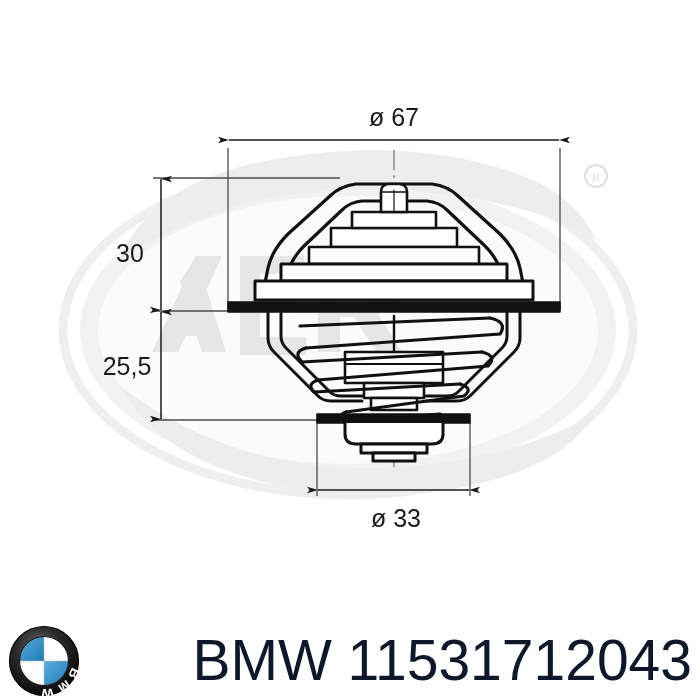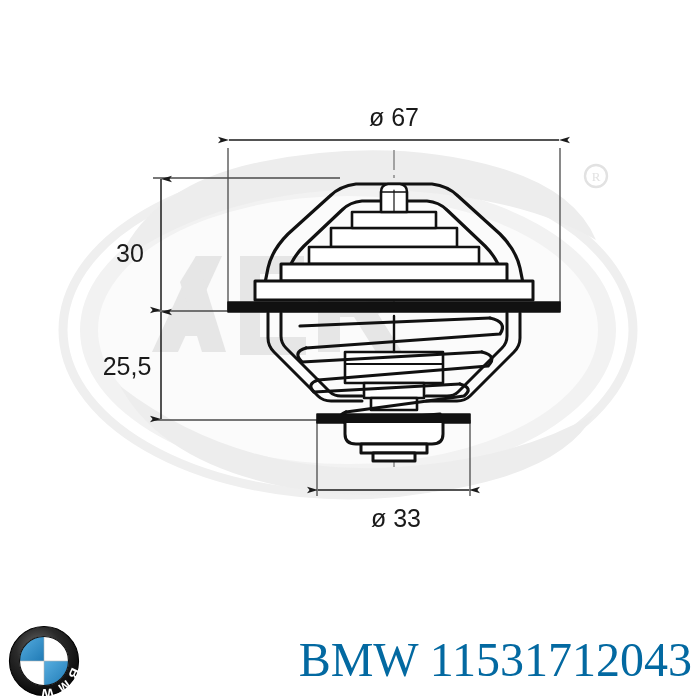--- a/index.html
+++ b/index.html
@@ -63,24 +63,24 @@
     top: 0;
     width: 700px;
     height: 80px;
     display: flex;
     align-items: center;
     justify-content: flex-end;
     padding-right: 8px;
     box-sizing: border-box;
   }
   #part-label {
-    font-family: Liberation Serif, serif;
-    font-size: 48px;
+    font-family: Liberation Sans, sans-serif;
+    font-size: 57px;
     font-weight: 400;
-    color: #0369a1;
+    color: #0f172a;
     letter-spacing: 0px;
     white-space: nowrap;
     line-height: 1;
   }
 
   .dim-text {
     font-family: "Liberation Sans", sans-serif;
     fill: #1a1a1a;
   }
 </style>

